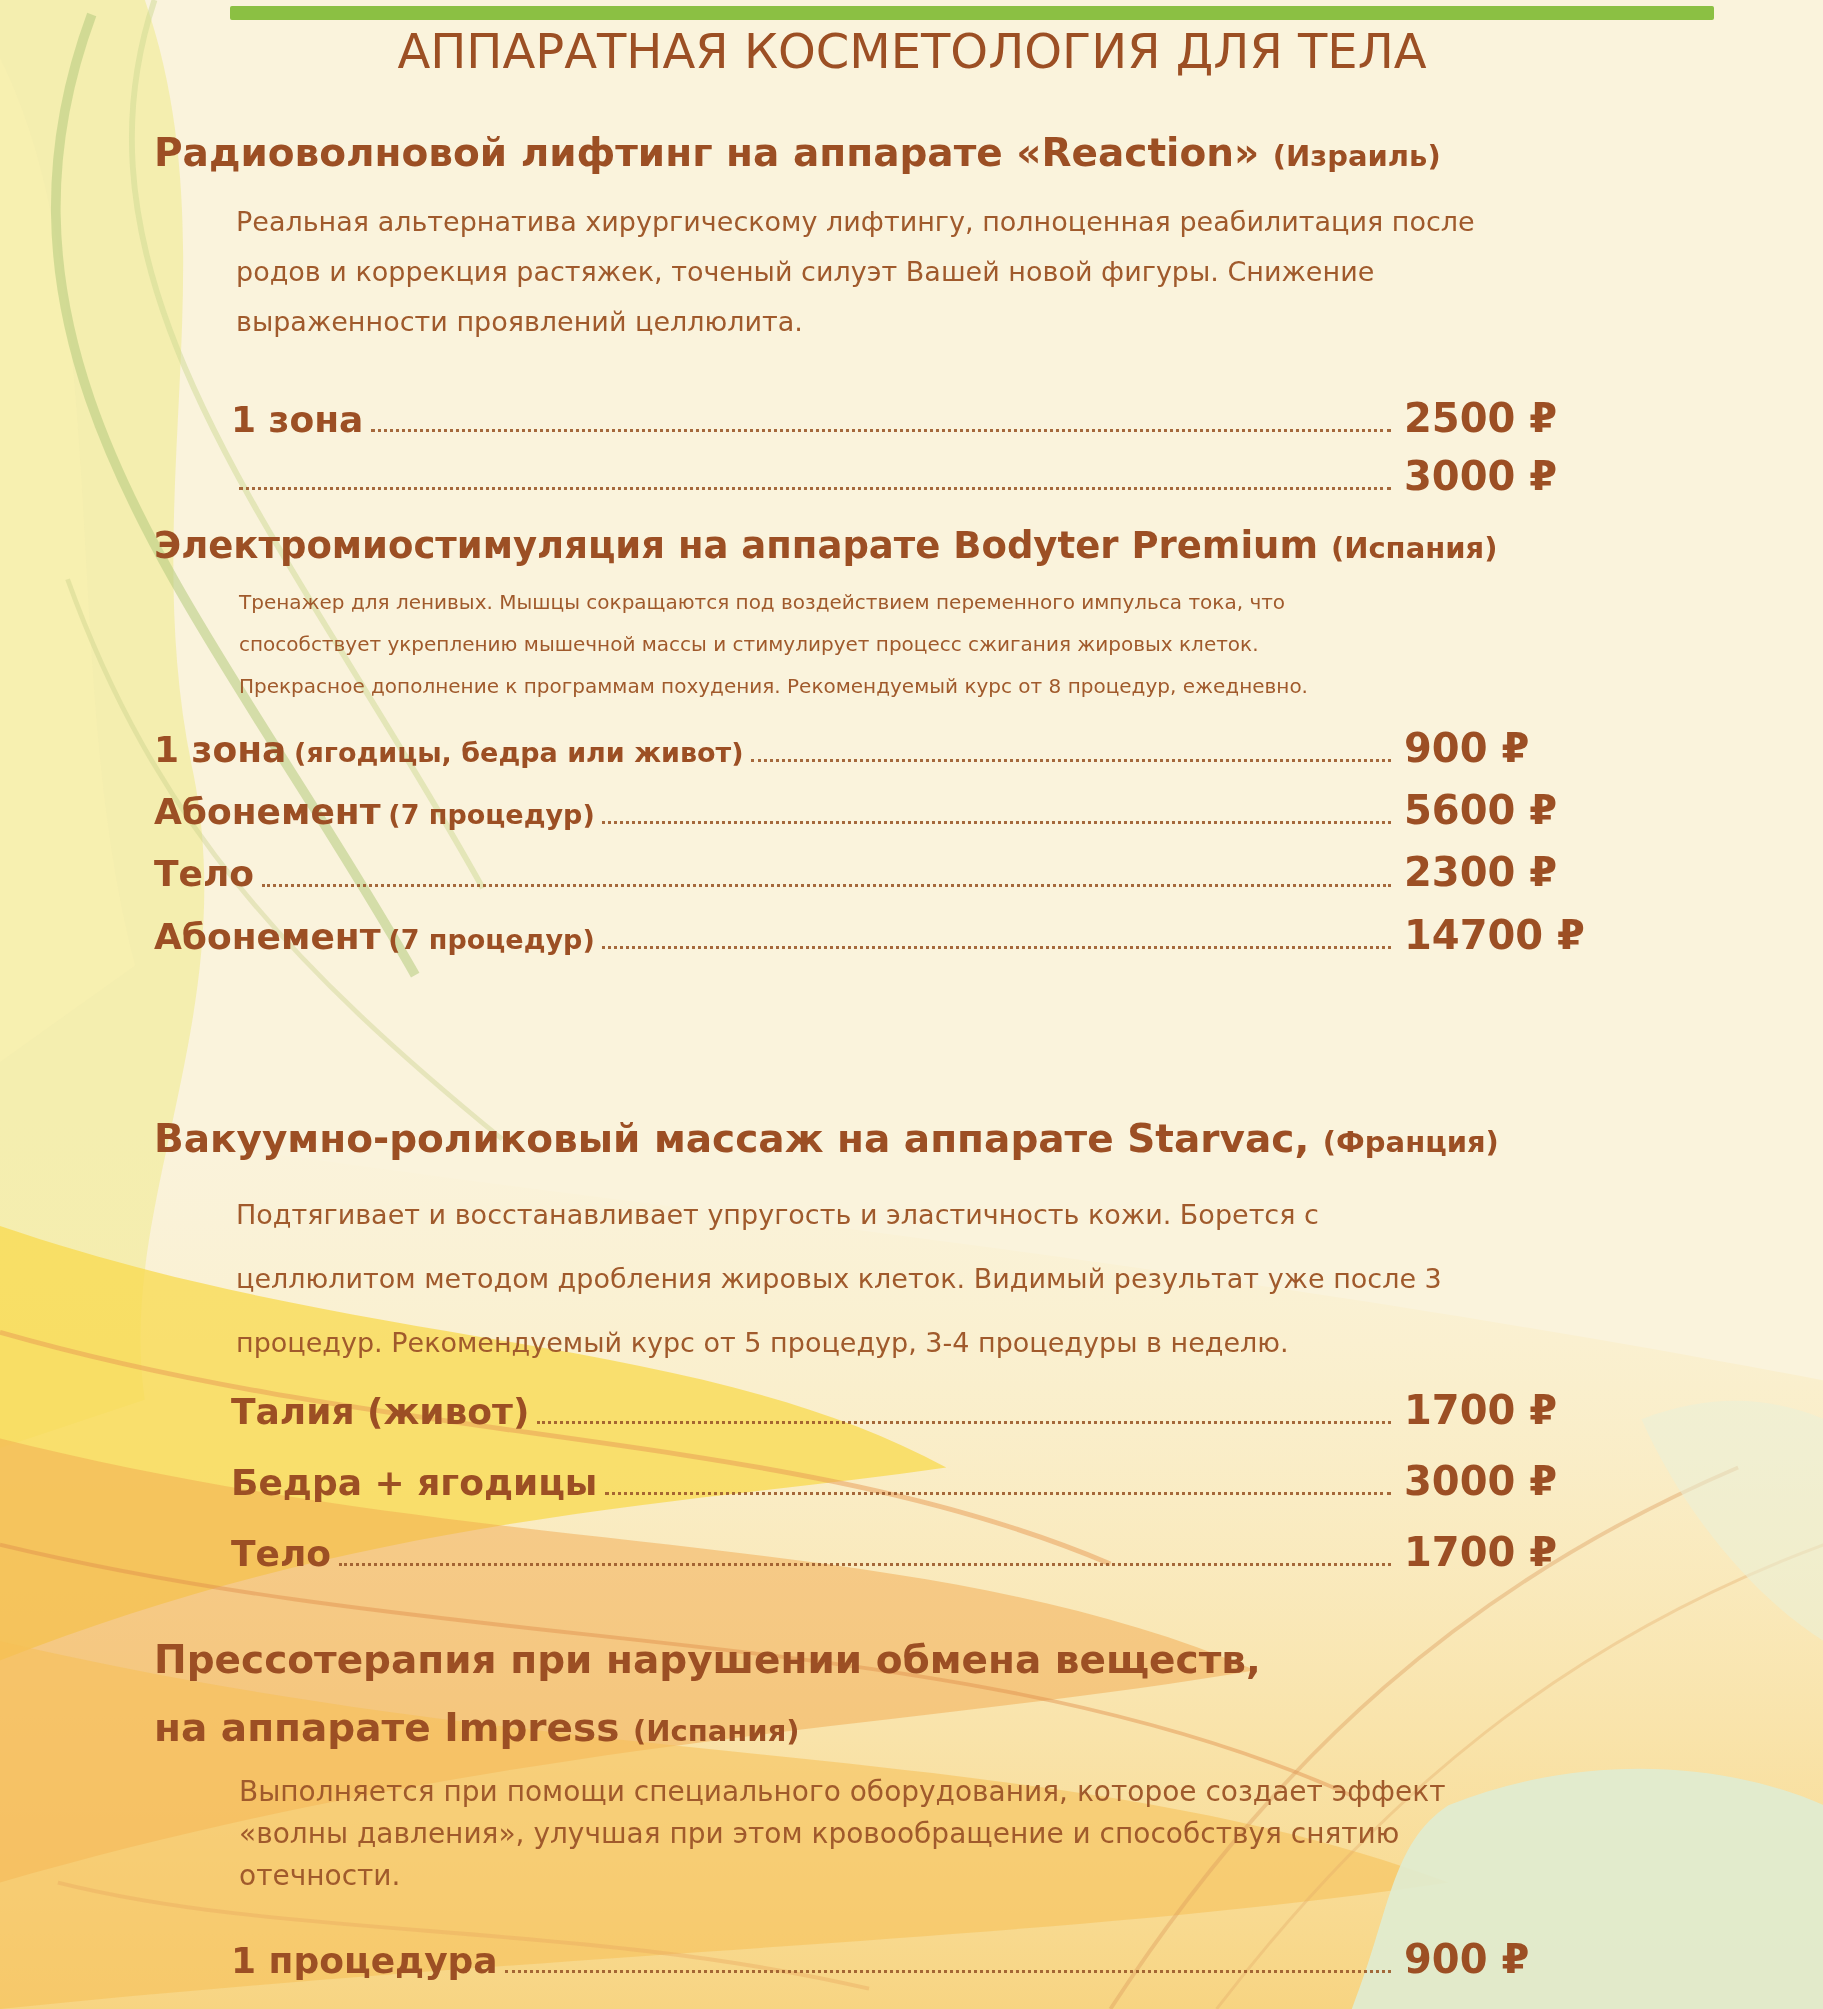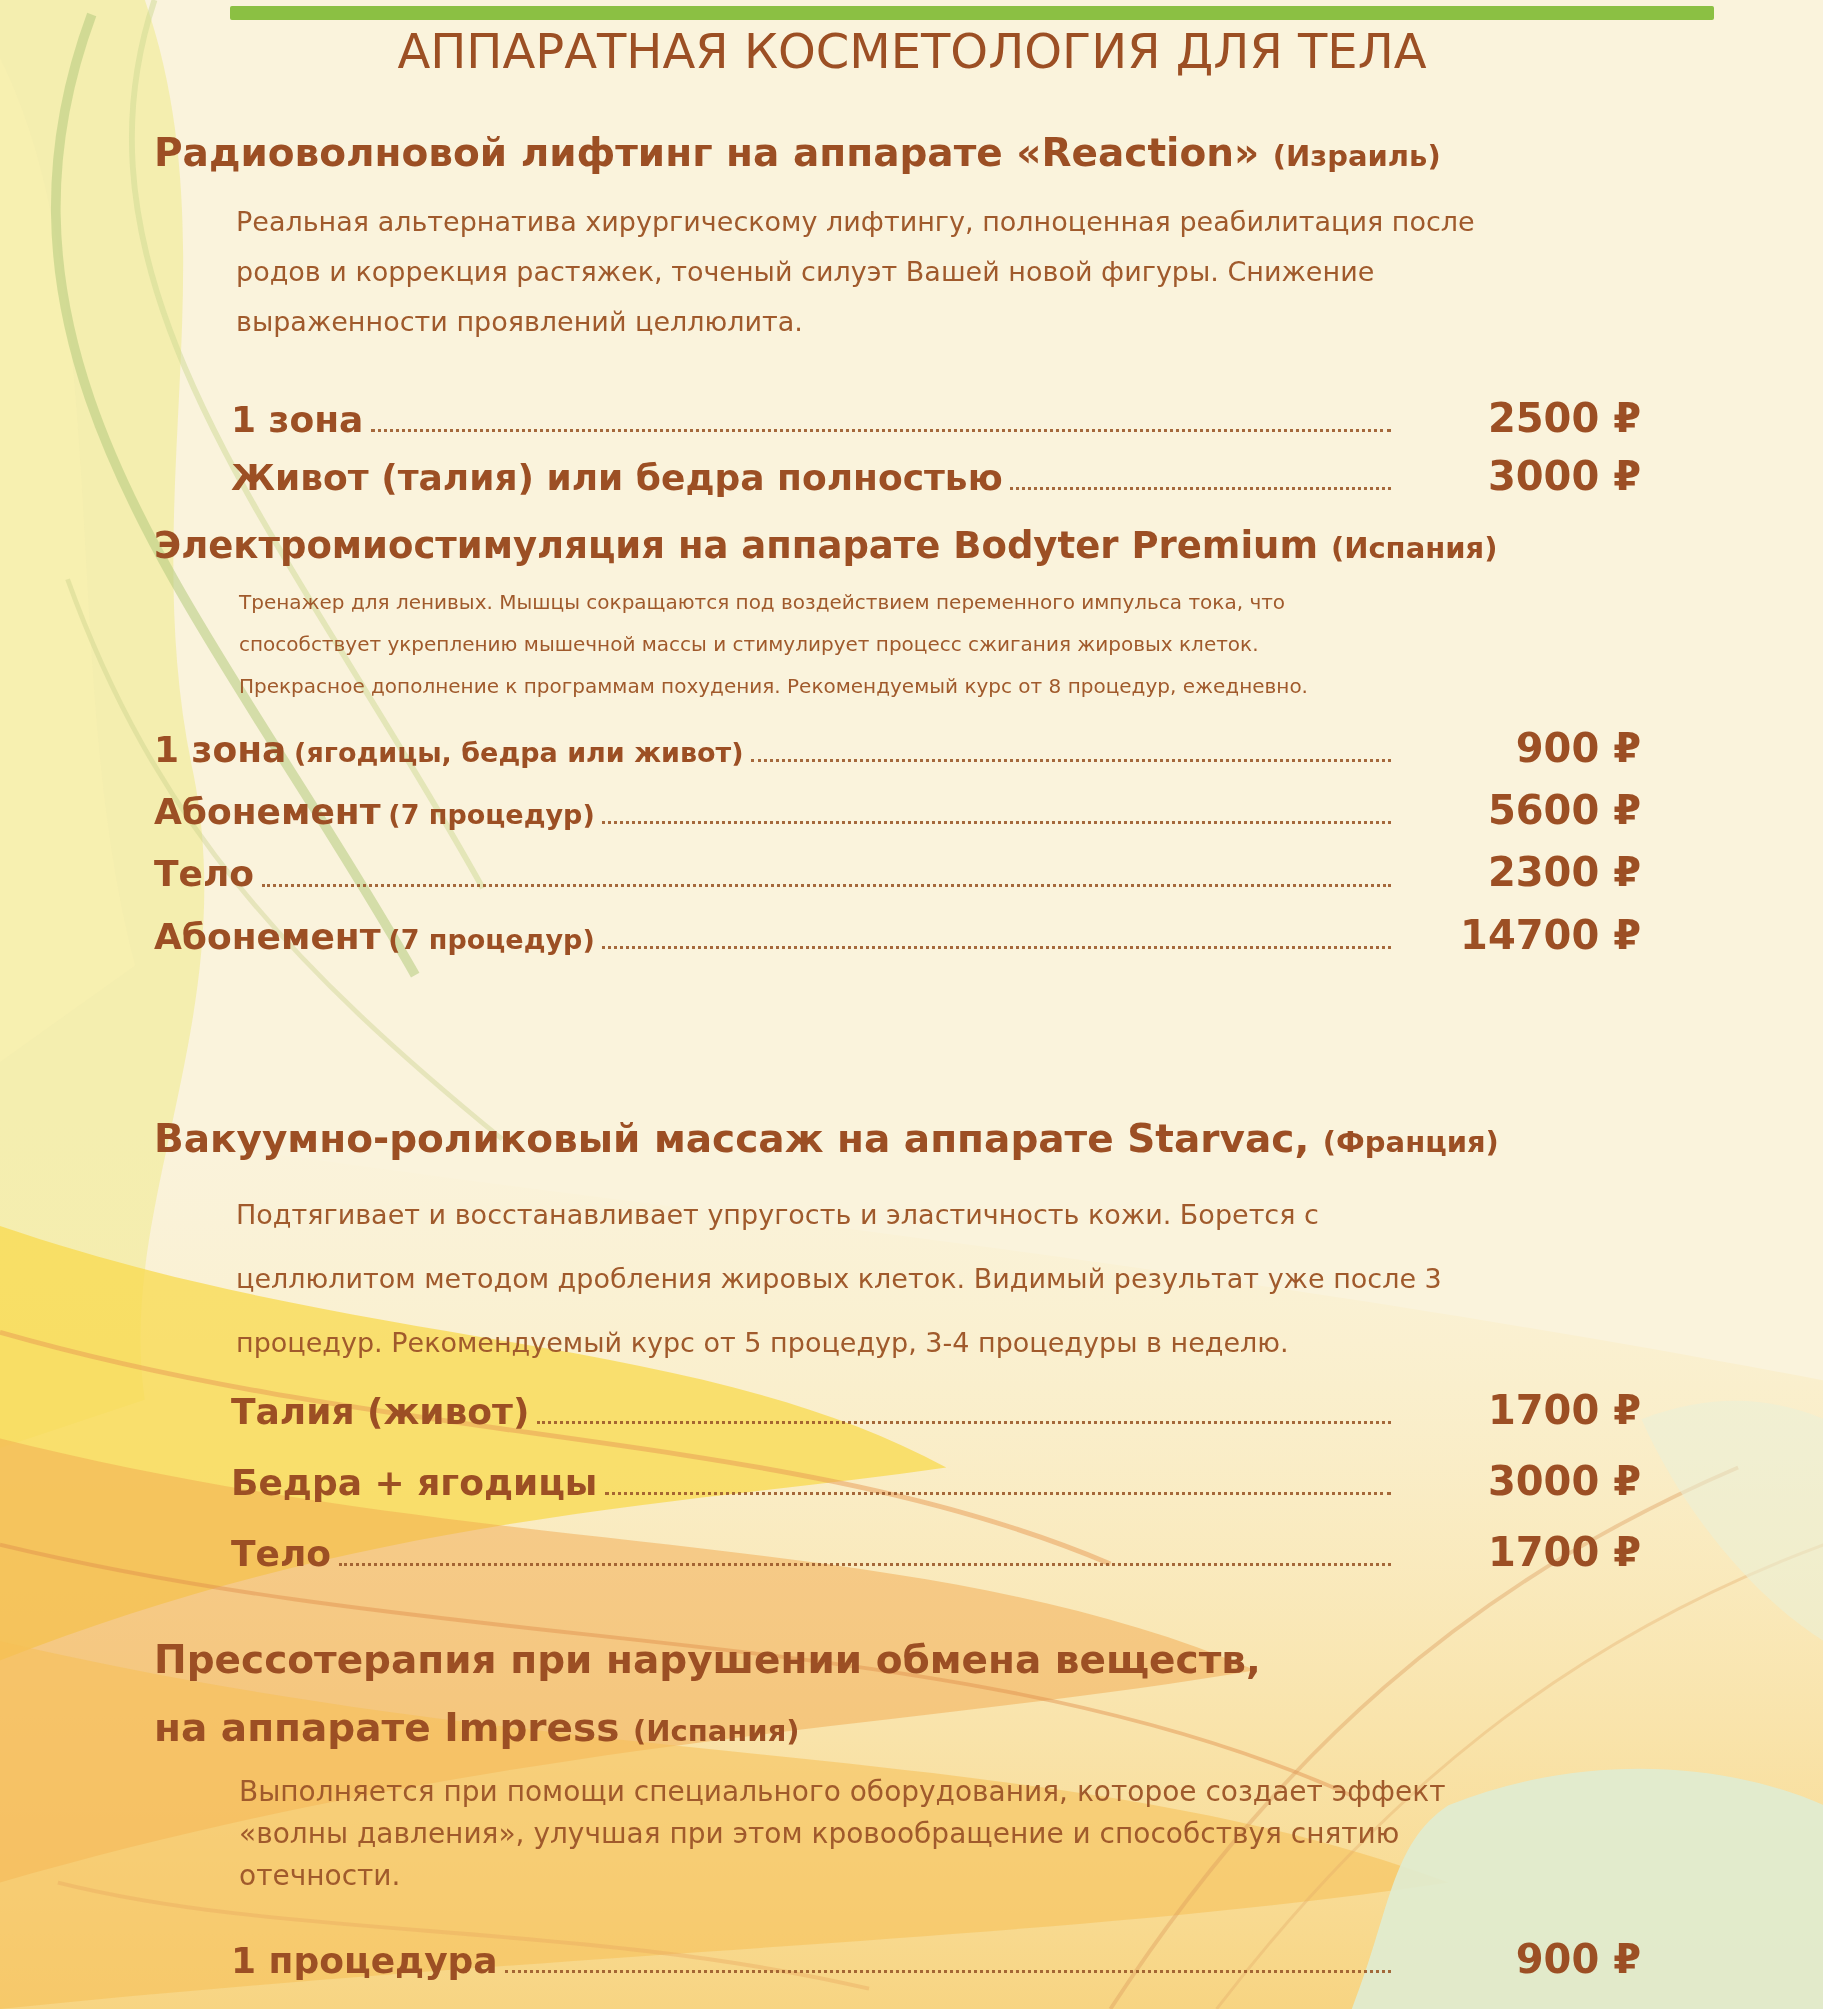--- a/index.html
+++ b/index.html
@@ -61,21 +61,21 @@
   .section-4 .price-row{margin-bottom:21px;}
 
   .label{font-size:36px;font-weight:700;white-space:nowrap;flex:0 0 auto;}
   .label-note{font-size:27px;font-weight:700;margin-left:7.7px;}
   .label-note:empty{display:none;}
   .dots{
     flex:1 1 auto;border-bottom:3.9px dotted #9c5a2b;
     align-self:flex-end;margin:0 13.5px 8.7px 7.7px;opacity:.9;
   }
   .price{
-    flex:0 0 auto;width:237px;text-align:right;
+    flex:0 0 auto;width:237px;
     font-size:40px;font-weight:700;white-space:nowrap;
   }
 </style>
 </head>
 <body>
 
 <div class="page">
 
   <svg class="bg" viewBox="0 0 1889 2081" preserveAspectRatio="none" aria-hidden="true">
     <defs>
@@ -122,23 +122,20 @@
     <div class="items">
   <div class="price-row">
     <span class="label">
       <span class="label-main">1 зона</span>
     </span>
     <span class="dots"></span>
     <span class="price">2500 ₽</span>
   </div>
 
   <div class="price-row">
-    <span class="label">
-      <span class="label-main">Живот (талия) или бедра полностью</span>
-    </span>
     <span class="dots"></span>
     <span class="price">3000 ₽</span>
   </div>
 </div>
   </section>
 
   <section class="service-section section-2">
     <h2 class="section-heading">
       <span class="heading-main">Электромиостимуляция на аппарате Bodyter Premium</span>
       <span class="heading-note">(Испания)</span>

